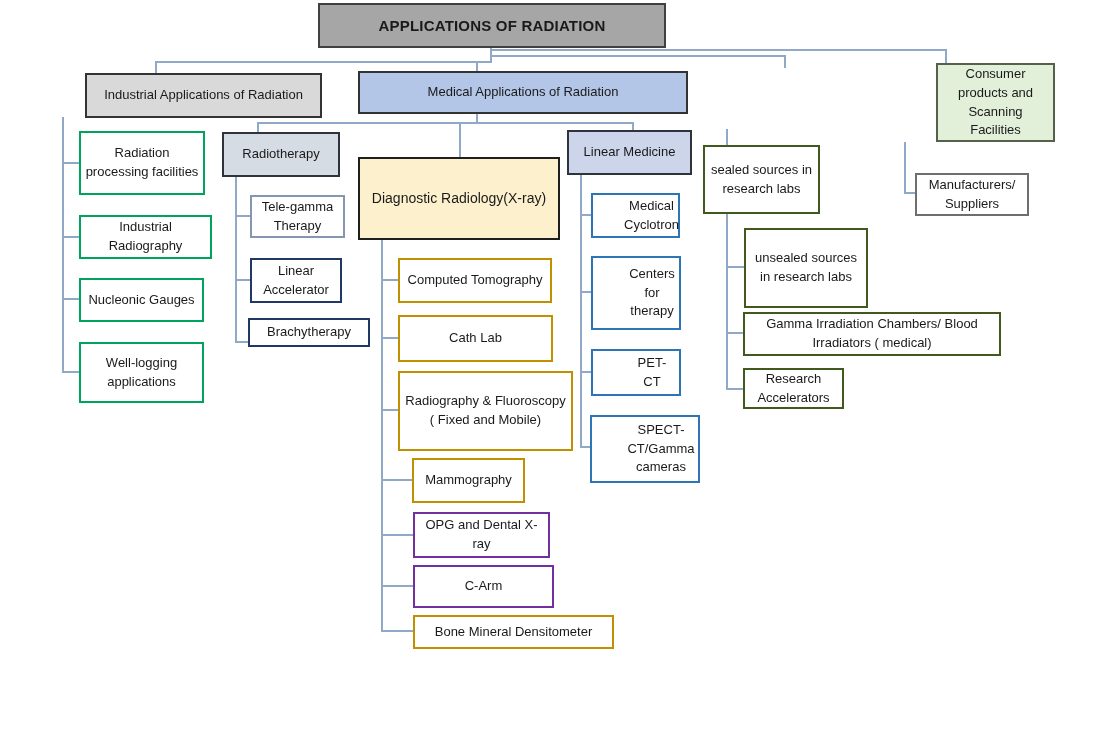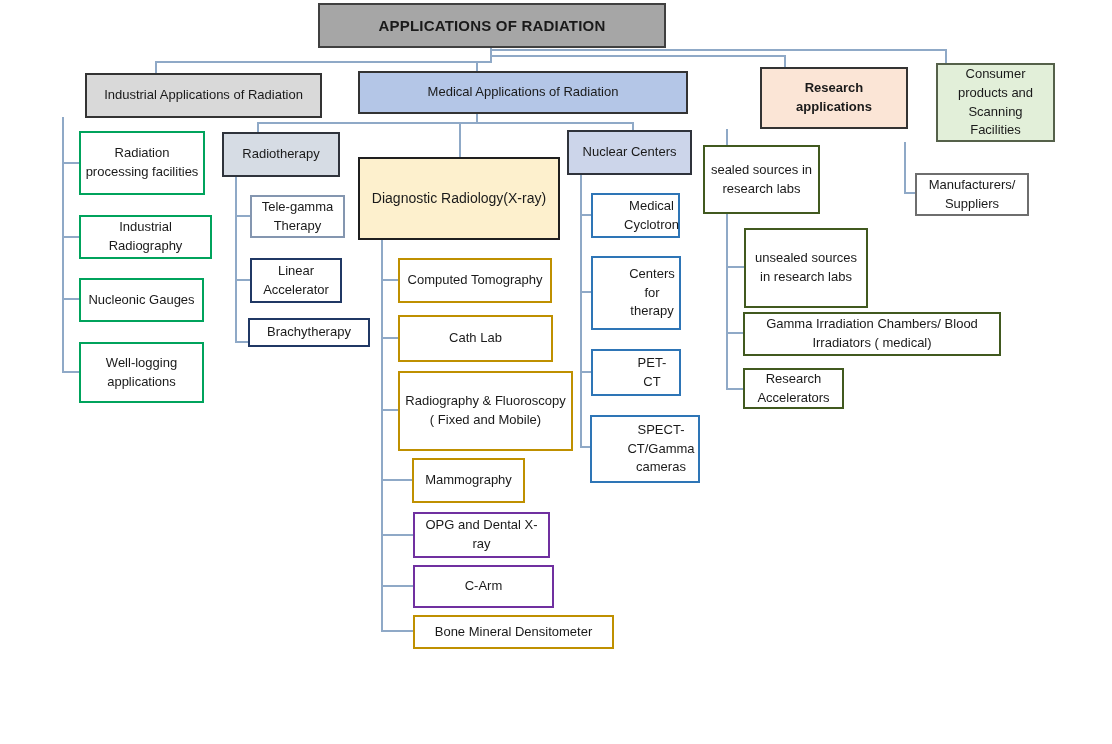--- a/index.html
+++ b/index.html
@@ -83,31 +83,30 @@
   <i class="c" style="left:726px;top:332px;width:17px;height:2px"></i>
   <i class="c" style="left:726px;top:388px;width:17px;height:2px"></i>
 
   <i class="c" style="left:904px;top:142px;width:2px;height:52px"></i>
   <i class="c" style="left:904px;top:192px;width:11px;height:2px"></i>
 
   <div class="box root" style="left:318px;top:3px;width:348px;height:45px">APPLICATIONS OF RADIATION</div>
 
   <div class="box hdr fill-gray" style="left:37px;top:73px;width:237px;height:45px">Industrial Applications of Radiation</div>
   <div class="box hdr fill-blue" style="left:310px;top:71px;width:330px;height:43px">Medical Applications of Radiation</div>
-  <div class="box hdr fill-peach" style="left:712px;top:67px;width:148px;height:62px">Research applications</div>
   <div class="box hdr fill-green" style="left:888px;top:63px;width:119px;height:79px">Consumer products and Scanning Facilities</div>
 
   <div class="box b-green" style="left:79px;top:131px;width:126px;height:64px">Radiation processing facilities</div>
   <div class="box b-green" style="left:79px;top:215px;width:133px;height:44px">Industrial Radiography</div>
   <div class="box b-green" style="left:79px;top:278px;width:125px;height:44px">Nucleonic Gauges</div>
   <div class="box b-green" style="left:79px;top:342px;width:125px;height:61px">Well-logging applications</div>
 
   <div class="box fill-slate" style="left:222px;top:132px;width:118px;height:45px">Radiotherapy</div>
   <div class="box fill-cream" style="left:358px;top:157px;width:202px;height:83px">Diagnostic Radiology(X-ray)</div>
-  <div class="box fill-lav" style="left:567px;top:130px;width:125px;height:45px">Nuclear Centers</div>
+  <div class="box fill-lav" style="left:567px;top:130px;width:125px;height:45px">Linear Medicine</div>
 
   <div class="box b-slate" style="left:250px;top:195px;width:95px;height:43px">Tele-gamma Therapy</div>
   <div class="box b-navy" style="left:250px;top:258px;width:92px;height:45px">Linear Accelerator</div>
   <div class="box b-navy" style="left:248px;top:318px;width:122px;height:29px">Brachytherapy</div>
 
   <div class="box b-gold" style="left:398px;top:258px;width:154px;height:45px">Computed Tomography</div>
   <div class="box b-gold" style="left:398px;top:315px;width:155px;height:47px">Cath Lab</div>
   <div class="box b-gold" style="left:398px;top:371px;width:175px;height:80px">Radiography &amp; Fluoroscopy ( Fixed and Mobile)</div>
   <div class="box b-gold" style="left:412px;top:458px;width:113px;height:45px">Mammography</div>
   <div class="box b-purple" style="left:413px;top:512px;width:137px;height:46px">OPG and Dental X-ray</div>

